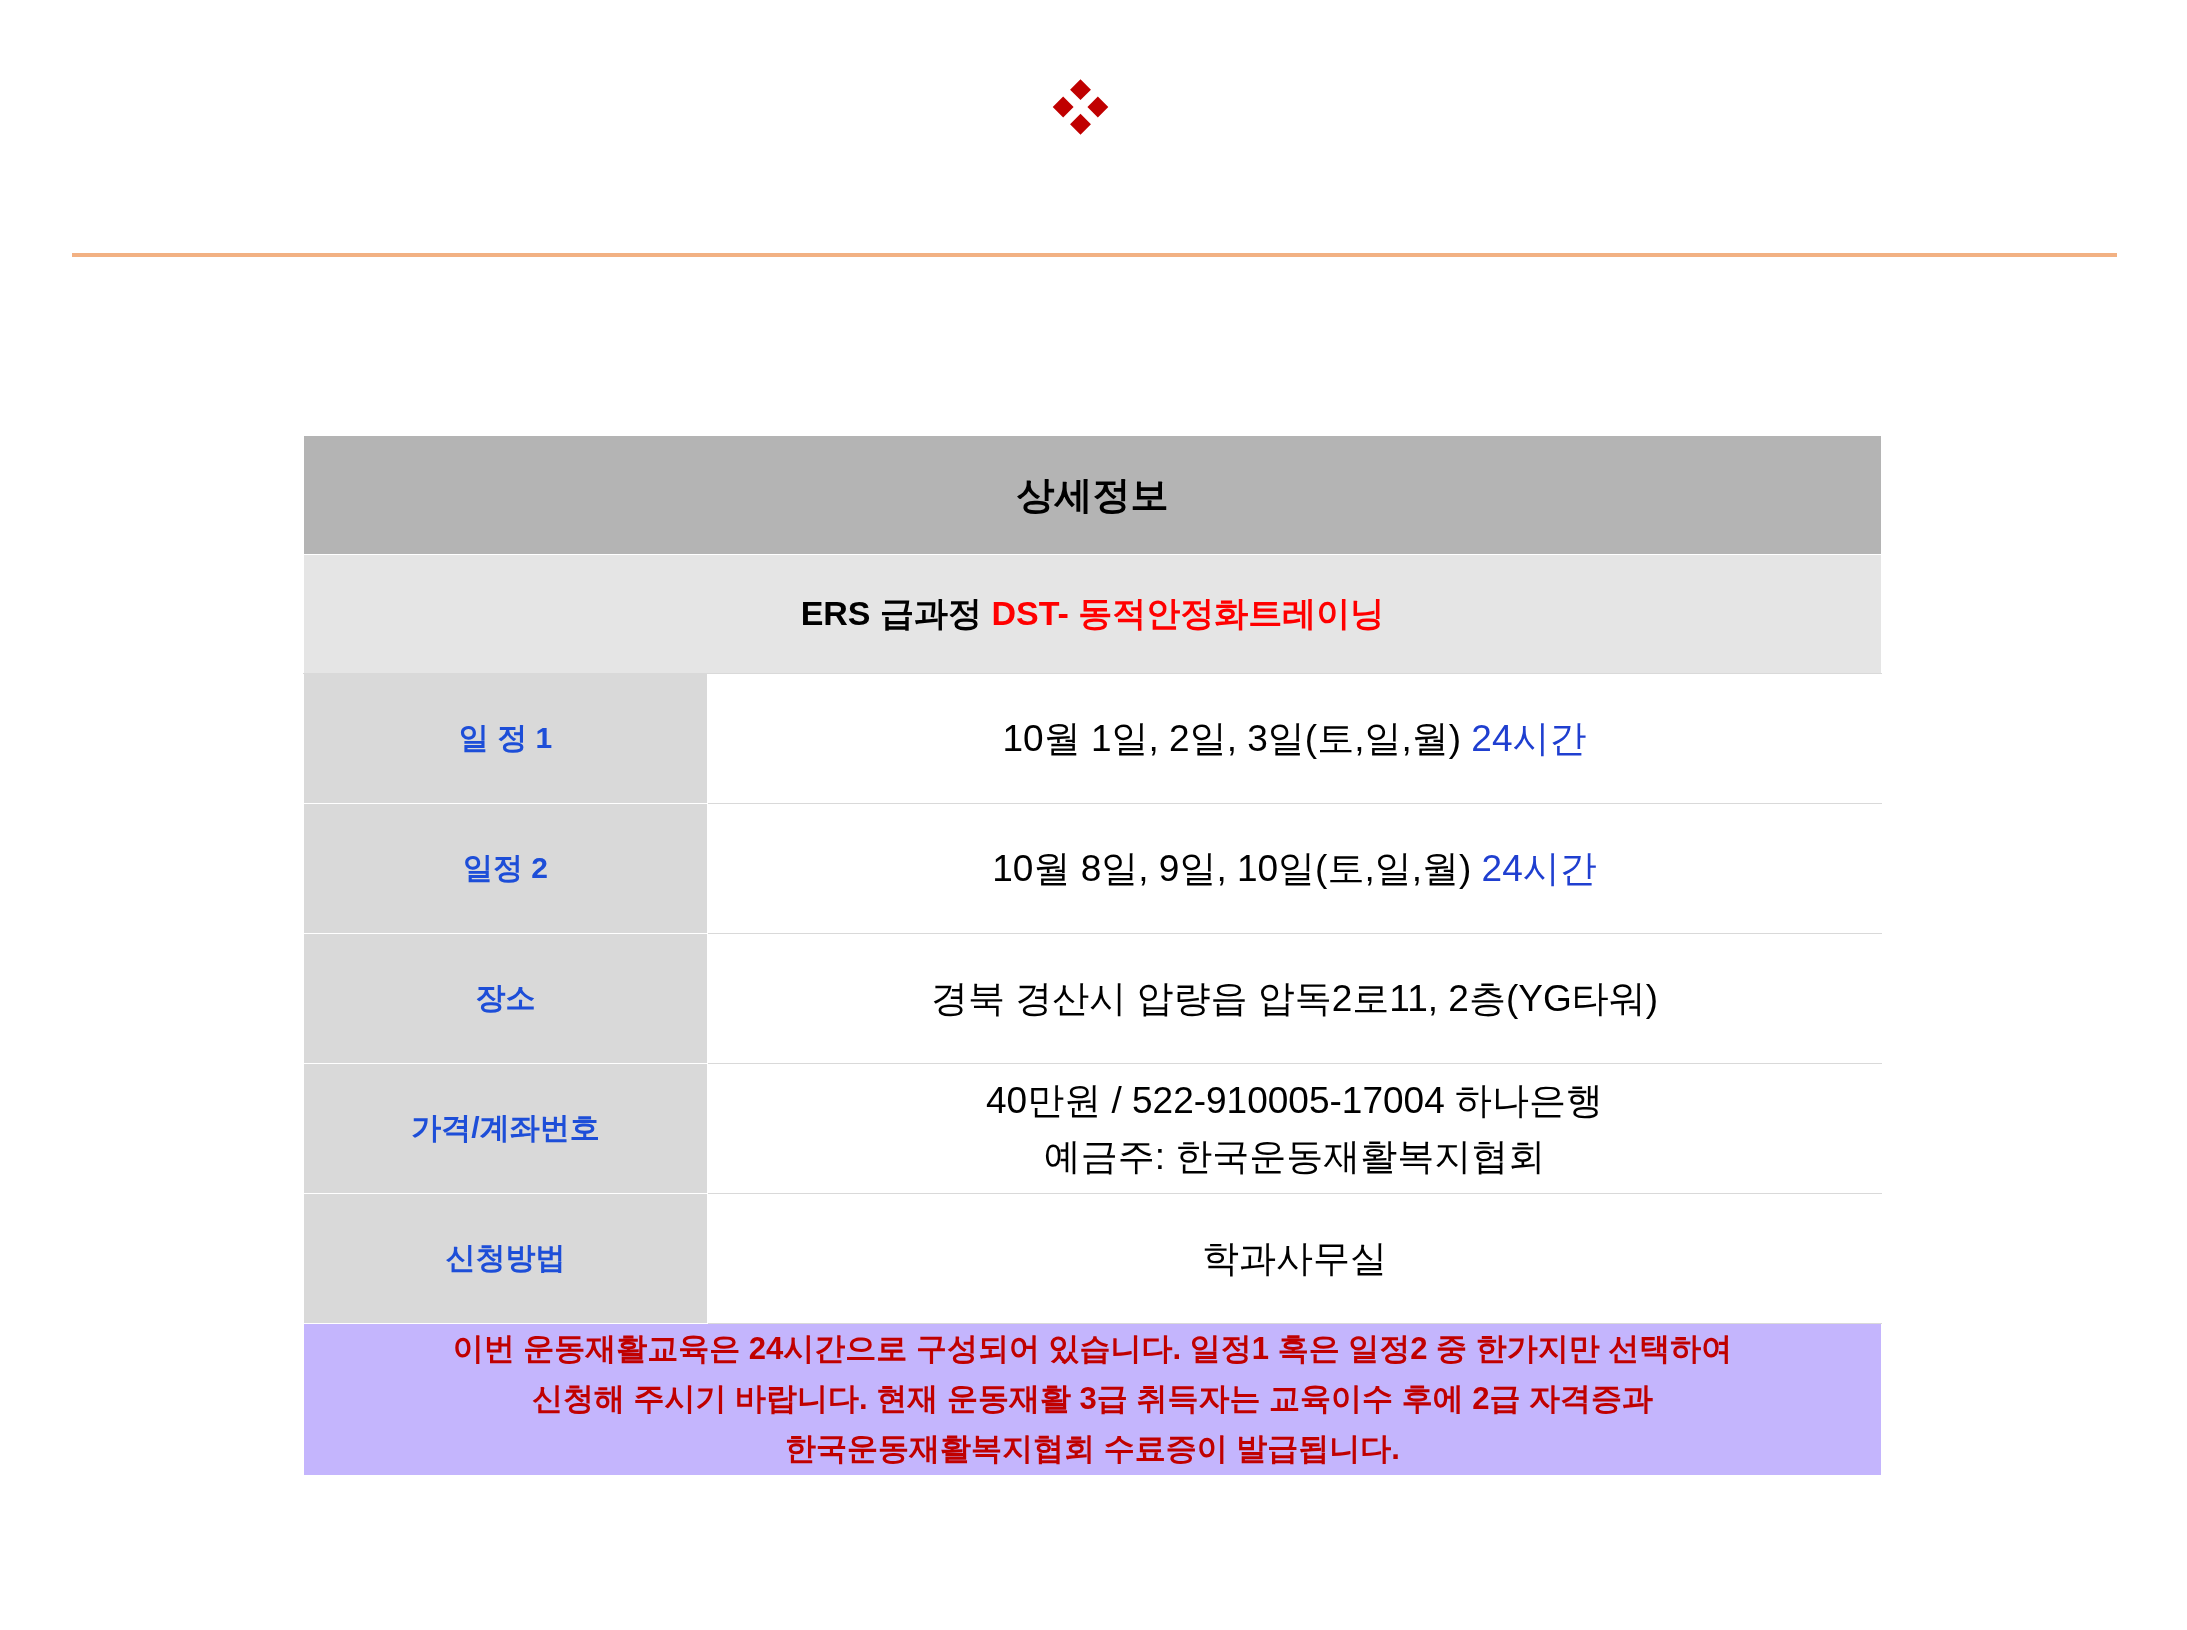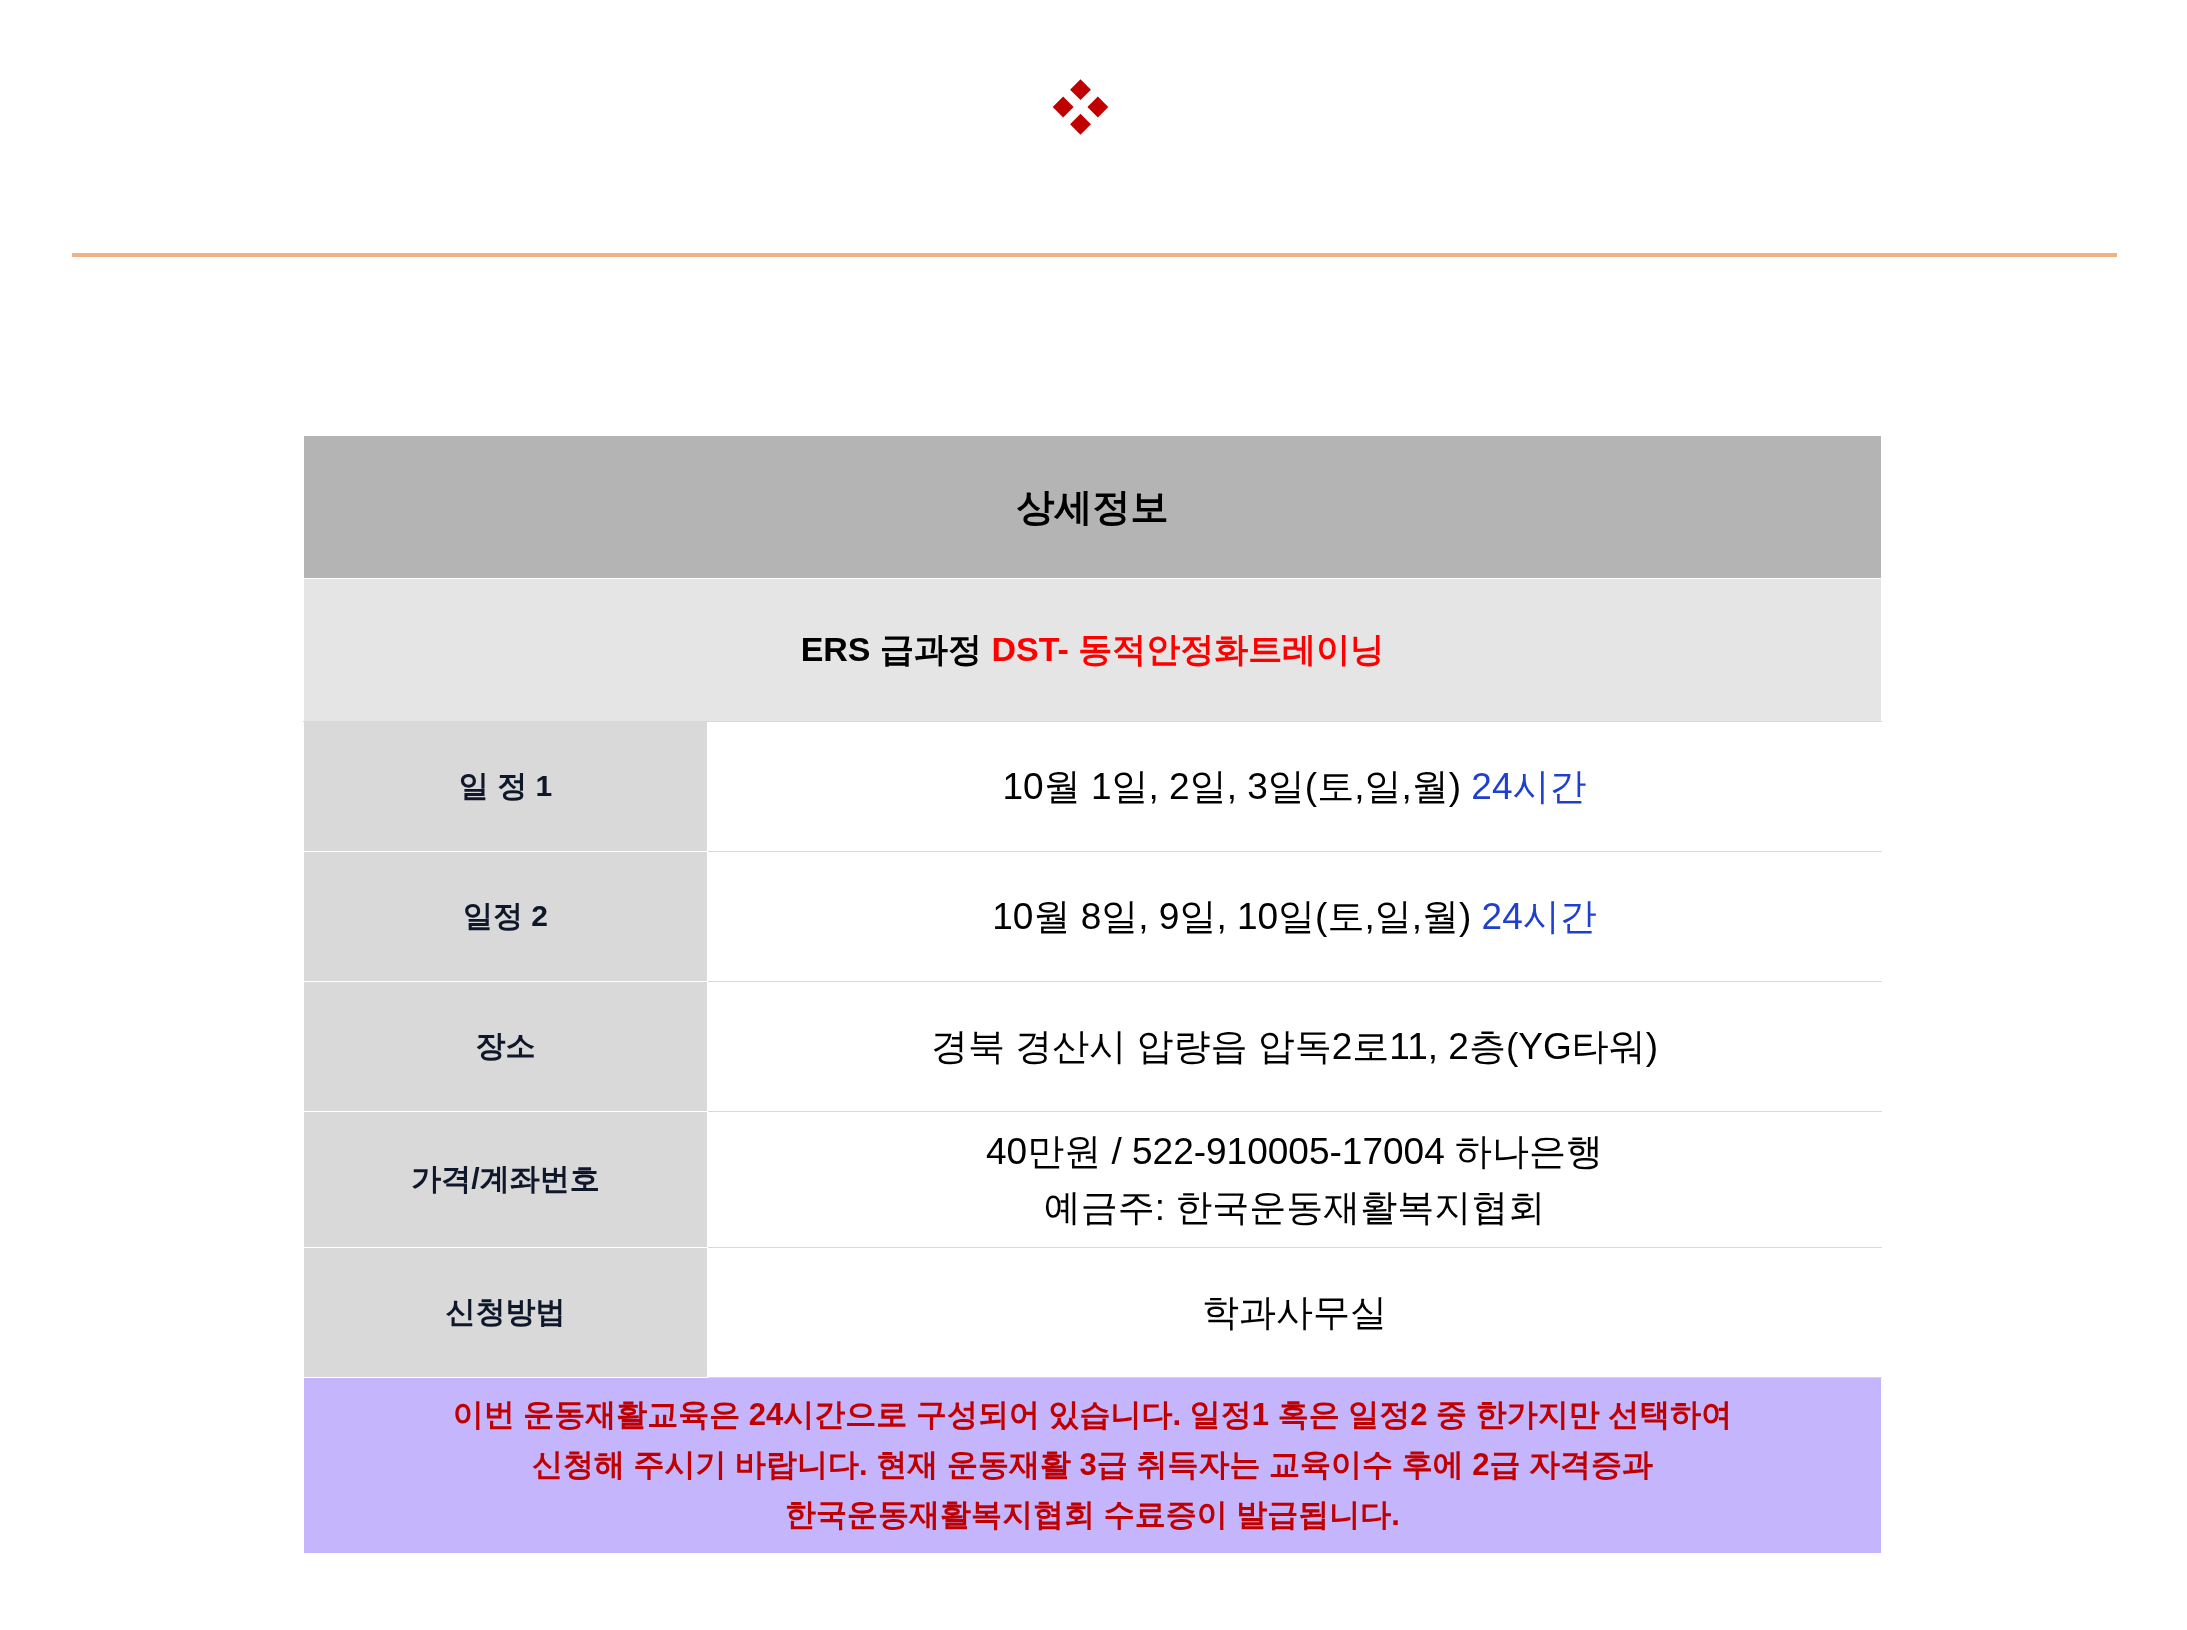--- a/index.html
+++ b/index.html
@@ -60,21 +60,21 @@
     top: 435px;
     width: 1578px;
   }
   table.info {
     border-collapse: collapse;
     width: 100%;
     table-layout: fixed;
   }
   table.info td {
     border: 1px solid #ffffff;
-    padding: 12px;
+    padding: 0;
     vertical-align: middle;
   }
 
   .hdr-cell {
     background: #b4b4b4;
     text-align: center;
     font-size: 38px;
     font-weight: bold;
     color: #000000;
     height: 118px;
@@ -91,21 +91,21 @@
   }
   .subhdr-cell .red {
     color: #ff0000;
   }
 
   .label-cell {
     background: #d9d9d9;
     text-align: center;
     font-size: 30px;
     font-weight: bold;
-    color: #0f172a;
+    color: #1d4ed8;
     width: 404px;
   }
   .value-cell {
     background: #ffffff;
     text-align: center;
     font-size: 37px;
     color: #000000;
     border-bottom: 1px solid #d9d9d9 !important;
     border-left: 1px solid #d9d9d9 !important;
     line-height: 1.5;

